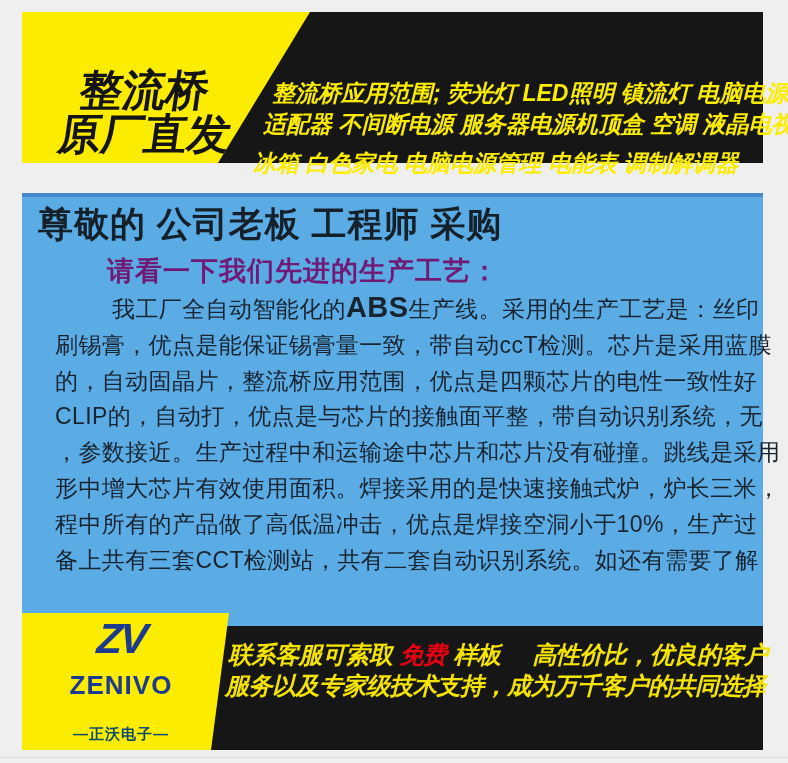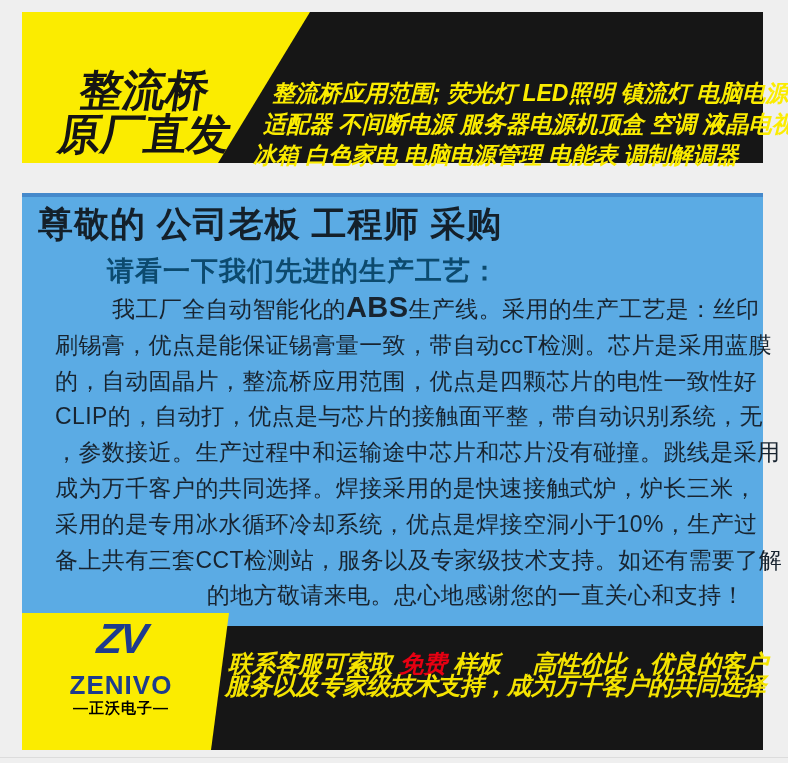--- a/index.html
+++ b/index.html
@@ -26,45 +26,45 @@
     transform:skewX(-8deg);white-space:nowrap;line-height:44px;
   }
   .headline-1{top:56px;}
   .headline-2{top:100px;}
   .app-line{
     position:absolute;color:#fbec00;font-size:23px;font-weight:bold;font-style:italic;
     white-space:nowrap;letter-spacing:0px;
   }
   .app-1{left:250px;top:66px;}
   .app-2{left:241px;top:97px;}
-  .app-3{left:231px;top:128px;}
+  .app-3{left:231px;top:136px;}
   
   .blue-section{position:absolute;left:0;top:151px;width:741px;height:463px;background:#5babe4;margin-top:30px;}
   .blue-topline{position:absolute;left:0;top:0;width:741px;height:4px;background:#4589cb;}
   .greeting{
     position:absolute;left:16px;top:8px;
     font-size:35px;font-weight:bold;color:#14202a;white-space:nowrap;letter-spacing:1px;
   }
   .subheading{
     position:absolute;left:85px;top:60px;
-    font-size:27px;font-weight:bold;color:#0c4a6e;white-space:nowrap;letter-spacing:1px;
+    font-size:27px;font-weight:bold;color:#701a75;white-space:nowrap;letter-spacing:1px;
   }
   .body-text{position:absolute;left:33px;top:97px;width:690px;}
   .body-line{
-    font-size:23px;line-height:35.8px;color:#182430;white-space:nowrap;letter-spacing:0.4px;text-align:right;
+    font-size:23px;line-height:35.8px;color:#182430;white-space:nowrap;letter-spacing:0.4px;
   }
   .body-line-first{padding-left:57px;}
   .abs-em{font-weight:bold;font-size:29px;}
   
   .bottom-band{position:absolute;left:0;top:614px;width:741px;height:124px;background:#161616;}
   .contact-line{
     position:absolute;color:#f5e400;font-size:24px;font-weight:bold;font-style:italic;
     white-space:nowrap;letter-spacing:-0.5px;
   }
-  .contact-1{left:206px;top:22px;}
+  .contact-1{left:206px;top:13px;}
   .contact-2{left:203px;top:44px;}
   .free-label{color:#e60012;margin:0 7px;}
   .contact-gap{display:inline-block;width:32px;}
   
   .logo-block{
     position:absolute;left:0;top:601px;width:207px;height:137px;background:#fbec00;
     -webkit-clip-path:polygon(0 0,207px 0,189px 137px,0 137px);
     clip-path:polygon(0 0,207px 0,189px 137px,0 137px);
   }
   .logo-inner{
@@ -72,21 +72,21 @@
     display:flex;flex-direction:column;align-items:center;
   }
   .zv-monogram{
     font-size:42px;line-height:44px;font-weight:bold;font-style:italic;
     color:#1d3b8e;transform:skewX(-4deg);letter-spacing:-3px;
   }
   .logo-wordmark{
     font-size:26px;line-height:28px;font-weight:bold;color:#1d3b8e;letter-spacing:1px;margin-top:10px;
   }
   .logo-chinese{
-    font-size:15px;line-height:18px;font-weight:bold;color:#000000;letter-spacing:1px;
+    font-size:15px;line-height:18px;font-weight:bold;color:#0c4a6e;letter-spacing:1px;margin-top:26px;
   }
   
   .page-bottom-line{position:absolute;left:0;top:757px;width:788px;height:1px;background:#dcdcdc;}
 </style>
 </head>
 <body>
 
 <div class="ad">
 
   <div class="top-band">
@@ -102,24 +102,23 @@
   <div class="blue-section">
     <div class="blue-topline"></div>
     <div class="greeting">尊敬的 公司老板 工程师 采购</div>
     <div class="subheading">请看一下我们先进的生产工艺：</div>
     <div class="body-text">
       <div class="body-line body-line-first"><span>我工厂全自动智能化的</span><span class="abs-em">ABS</span><span>生产线。采用的生产工艺是：丝印</span></div>
       <div class="body-line">刷锡膏，优点是能保证锡膏量一致，带自动ccT检测。芯片是采用蓝膜</div>
       <div class="body-line">的，自动固晶片，整流桥应用范围，优点是四颗芯片的电性一致性好</div>
       <div class="body-line">CLIP的，自动打，优点是与芯片的接触面平整，带自动识别系统，无</div>
       <div class="body-line">，参数接近。生产过程中和运输途中芯片和芯片没有碰撞。跳线是采用</div>
-      <div class="body-line">成为万千客户的共同选择。焊接采用的是快速接触式炉，炉长三米，</div>
-      <div class="body-line">采用的是专用冰水循环冷却系统，优点是焊接空洞小于10%，生产过</div>
-      <div class="body-line">备上共有三套CCT检测站，服务以及专家级技术支持。如还有需要了解</div>
-      <div class="body-line">的地方敬请来电。忠心地感谢您的一直关心和支持！</div>
+      <div class="body-line">形中增大芯片有效使用面积。焊接采用的是快速接触式炉，炉长三米，</div>
+      <div class="body-line">程中所有的产品做了高低温冲击，优点是焊接空洞小于10%，生产过</div>
+      <div class="body-line">备上共有三套CCT检测站，共有二套自动识别系统。如还有需要了解</div>
     </div>
   </div>
 
   <div class="bottom-band">
     <div class="contact-line contact-1"><span>联系客服可索取</span><span class="free-label">免费</span><span>样板</span><span class="contact-gap"></span><span>高性价比，优良的客户</span></div>
     <div class="contact-line contact-2">服务以及专家级技术支持，成为万千客户的共同选择</div>
   </div>
 
   <div class="logo-block">
     <div class="logo-inner">

